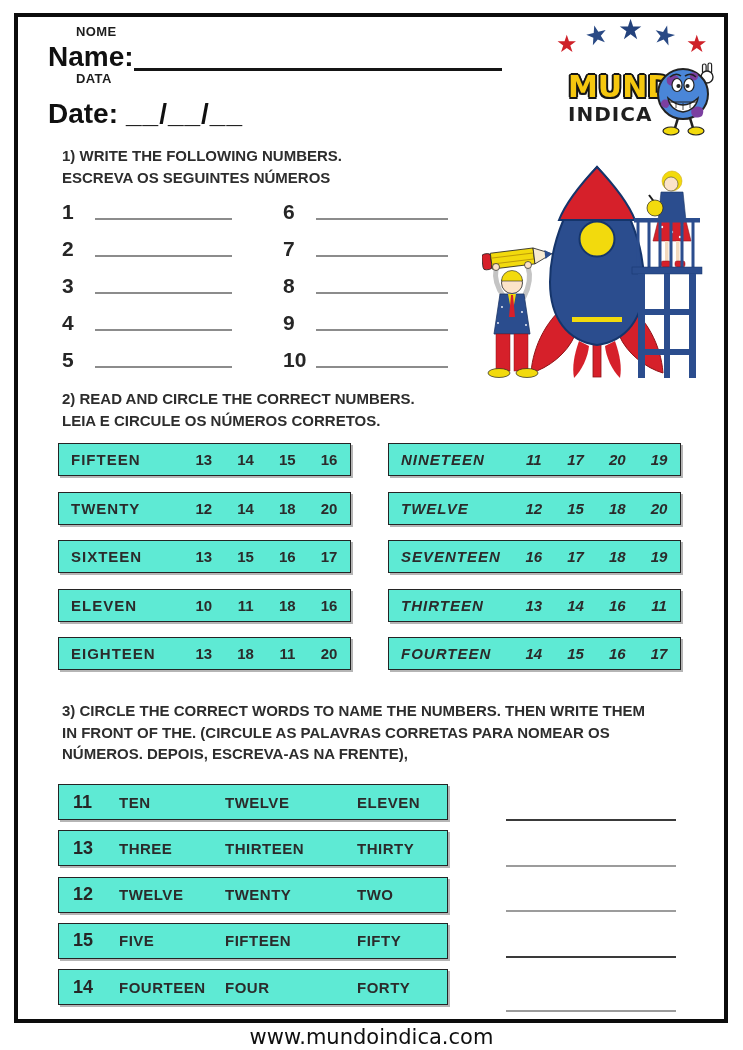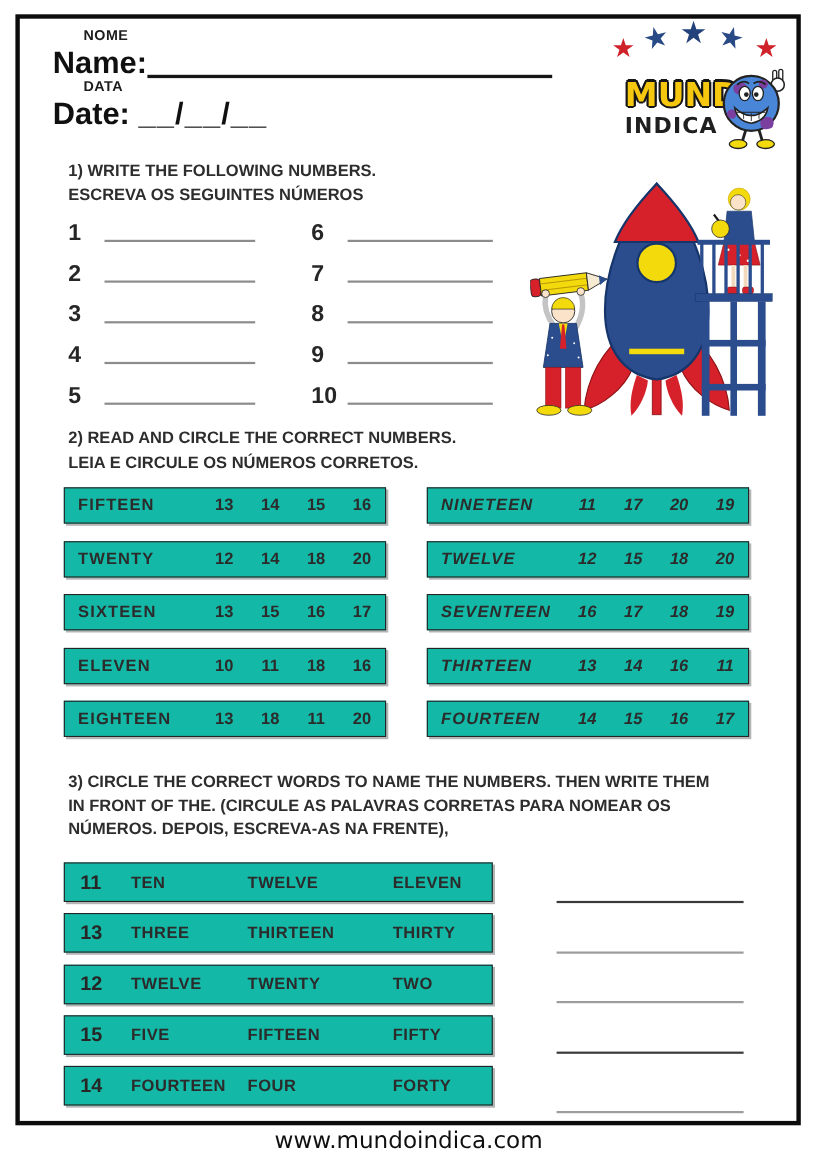--- a/index.html
+++ b/index.html
@@ -12,21 +12,21 @@
   .frame {
     position:absolute; left:14px; top:13px; width:714px; height:1010px;
     border:4px solid #0c0c0c;
   }
   
   .header-left { position:absolute; left:48px; top:24px; }
   .small-label { font-size:13px; font-weight:bold; color:#1c1c1c; margin-left:28px; letter-spacing:.4px; }
   .name-row { display:flex; align-items:flex-end; height:32px; }
   .big-label { font-size:28px; font-weight:800; color:#101010; line-height:1; }
   .name-line { width:368px; border-bottom:3.5px solid #151515; height:24px; }
-  .date-row { display:flex; align-items:flex-end; margin-top:4px; }
+  .date-row { display:flex; align-items:flex-end; margin-top:14px; }
   .date-blanks { font-size:28px; font-weight:800; color:#101010; line-height:1; margin-left:8px; letter-spacing:1px; }
   
   .logo { position:absolute; left:556px; top:14px; width:172px; height:128px; }
   .star { position:absolute; font-family:"DejaVu Sans", sans-serif; line-height:1; }
   .star.s1 { left:0;   top:18px; font-size:24px; color:#cf2129; }
   .star.s2 { left:29px; top:8px;  font-size:26px; color:#2a4a85; transform:rotate(-14deg); }
   .star.s3 { left:62px; top:2px;  font-size:28px; color:#23427c; }
   .star.s4 { left:97px; top:8px;  font-size:26px; color:#2a4a85; transform:rotate(14deg); }
   .star.s5 { left:130px; top:18px; font-size:24px; color:#cf2129; }
   .logo-mundo {
@@ -49,21 +49,21 @@
   .ex3-title { left:62px; top:700px; width:630px; }
   
   .ex1-col { position:absolute; top:188px; }
   .ex1-col.c1 { left:62px;  width:170px; }
   .ex1-col.c2 { left:283px; width:165px; }
   .ex1-row { display:flex; align-items:flex-end; height:37px; }
   .ex1-num { font-size:21px; font-weight:bold; color:#262626; width:33px; line-height:1; padding-bottom:3px; }
   .ex1-line { flex:1; border-bottom:2px solid #8c8c8c; margin-bottom:5px; }
   
   .box {
-    background:#14b8a6; border:1.6px solid #242424; box-shadow:2px 2px 0 #b5b5b5;
+    background:#5eead4; border:1.6px solid #242424; box-shadow:2px 2px 0 #b5b5b5;
     display:flex; align-items:center;
   }
   .ex2-col { position:absolute; top:443px; width:293px; }
   .ex2-col.left  { left:58px; }
   .ex2-col.right { left:388px;font-style:italic; }
   .ex2-box { height:33px; margin-bottom:15.5px; padding-left:12px; }
   .ex2-word { flex:0 0 112px; font-size:15px; font-weight:bold; letter-spacing:1px; color:#2b2b2b; }
   .ex2-nums { display:flex; width:182px; }
   .ex2-col.right .ex2-nums { width:172px; }
   .ex2-n { flex:1; text-align:center; font-size:15px; font-weight:bold; color:#2b2b2b; }

